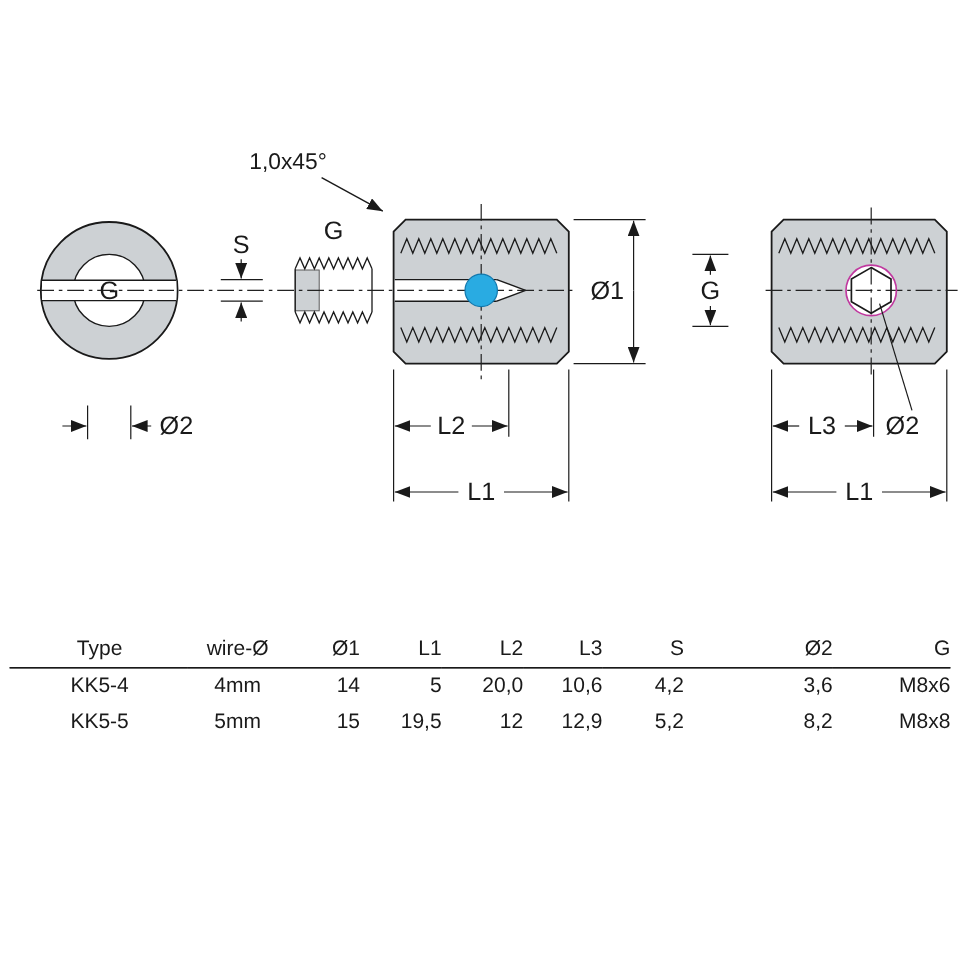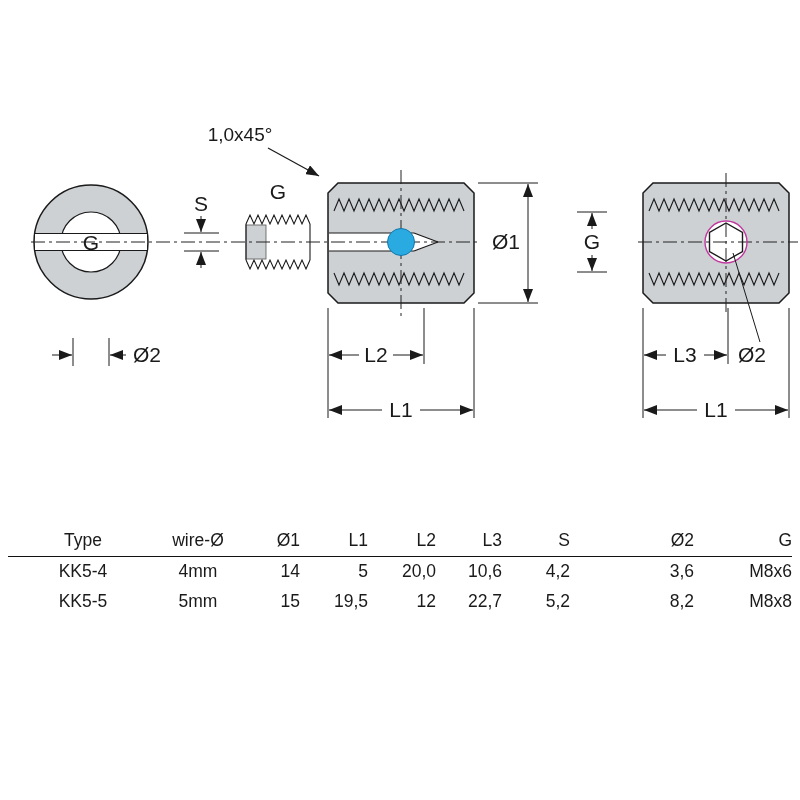--- a/index.html
+++ b/index.html
@@ -178,20 +178,20 @@
         <td>4,2</td>
         <td>3,6</td>
         <td>M8x6</td>
       </tr>
       <tr>
         <td>KK5-5</td>
         <td>5mm</td>
         <td>15</td>
         <td>19,5</td>
         <td>12</td>
-        <td>22,7</td>
+        <td>12,9</td>
         <td>5,2</td>
         <td>8,2</td>
         <td>M8x8</td>
       </tr>
     </tbody>
   </table>
 </div>
 
 </body></html>

